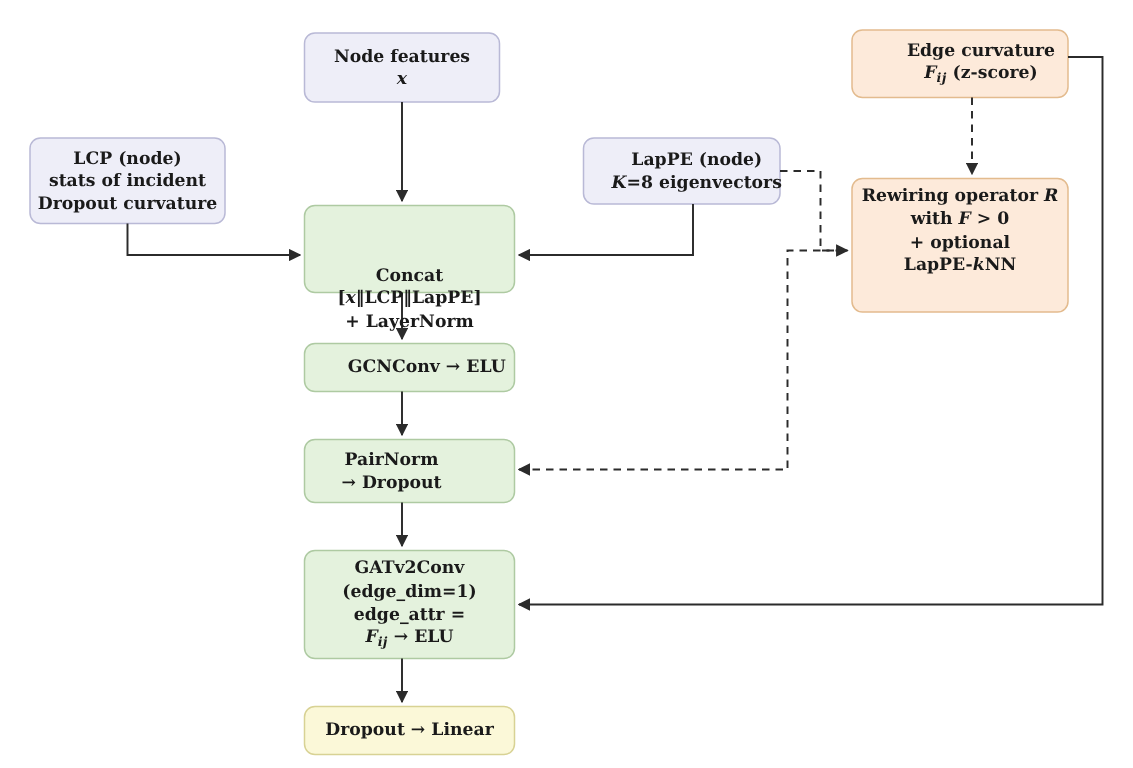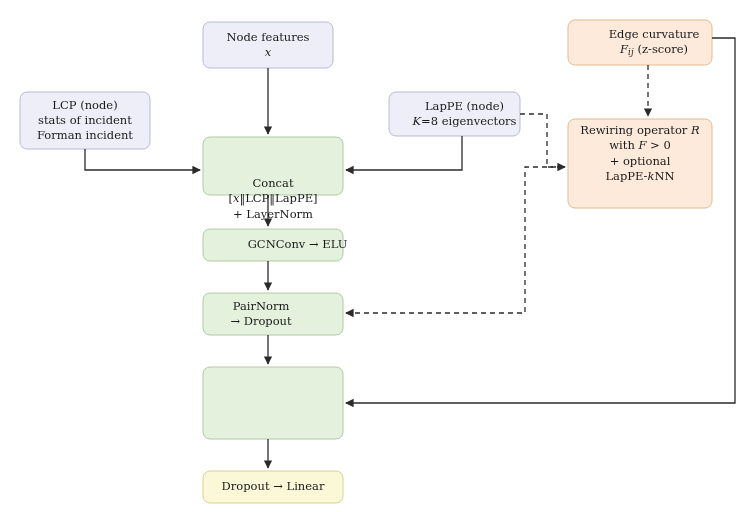--- a/index.html
+++ b/index.html
@@ -40,20 +40,21 @@
     display: flex;
     flex-direction: column;
     align-items: center;
     justify-content: center;
     text-align: left;
     color: #1a1a1a;
     font-size: 11.5px;
     line-height: 1.32;
     pointer-events: none;
     box-sizing: border-box;
+    font-weight: bold;
   }
   .node-label .ln { white-space: nowrap; }
   .it { font-style: italic; }
   .sub {
     font-size: 0.74em;
     vertical-align: -0.28em;
     font-style: italic;
     letter-spacing: 0.2px;
   }
   .edge-line {
@@ -111,21 +112,21 @@
   </svg>
 
   <div class="node-label" style="left:203px; top:22px; width:130px; height:46px;">
     <span class="ln">Node features</span>
     <span class="ln it">x</span>
   </div>
 
   <div class="node-label" style="left:20px; top:92px; width:130px; height:57px;">
     <span class="ln">LCP (node)</span>
     <span class="ln">stats of incident</span>
-    <span class="ln">Forman incident</span>
+    <span class="ln">Dropout curvature</span>
   </div>
 
   <div class="node-label" style="left:389px; top:92px; width:151px; height:44px;">
     <span class="ln">LapPE (node)</span>
     <span class="ln"><i>K</i>=8 eigenvectors</span>
   </div>
 
   <div class="node-label" style="left:568px; top:20px; width:172px; height:45px;">
     <span class="ln">Edge curvature</span>
     <span class="ln"><i>F</i><span class="sub">ij</span>&nbsp;(z-score)</span>
@@ -137,27 +138,33 @@
     <span class="ln">+ optional</span>
     <span class="ln">LapPE-<i>k</i>NN</span>
   </div>
 
   <div class="node-label" style="left:203px; top:137px; width:140px; height:58px;margin-top:33px;">
     <span class="ln">Concat</span>
     <span class="ln">[<i>x</i>‖LCP‖LapPE]</span>
     <span class="ln">+ LayerNorm</span>
   </div>
 
-  <div class="node-label" style="left:206px; top:229px; width:140px; height:32px;padding-left:43px;">
+  <div class="node-label" style="left:193px; top:229px; width:140px; height:32px;padding-left:43px;">
     <span class="ln">GCNConv → ELU</span>
   </div>
 
   <div class="node-label" style="left:203px; top:293px; width:116px; height:42px;">
     <span class="ln">PairNorm</span>
     <span class="ln">→ Dropout</span>
   </div>
 
+  <div class="node-label" style="left:203px; top:367px; width:140px; height:72px;">
+    <span class="ln">GATv2Conv</span>
+    <span class="ln">(edge_dim=1)</span>
+    <span class="ln">edge_attr =</span>
+    <span class="ln"><i>F</i><span class="sub">ij</span> → ELU</span>
+  </div>
 
   <div class="node-label" style="left:203px; top:471px; width:140px; height:32px;">
     <span class="ln">Dropout → Linear</span>
   </div>
 
 </div>
 
 </body></html>

